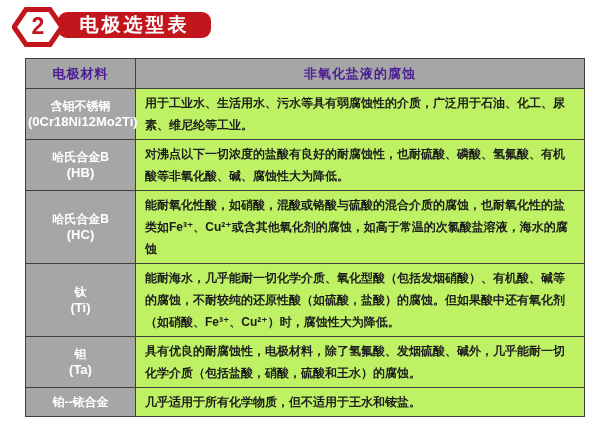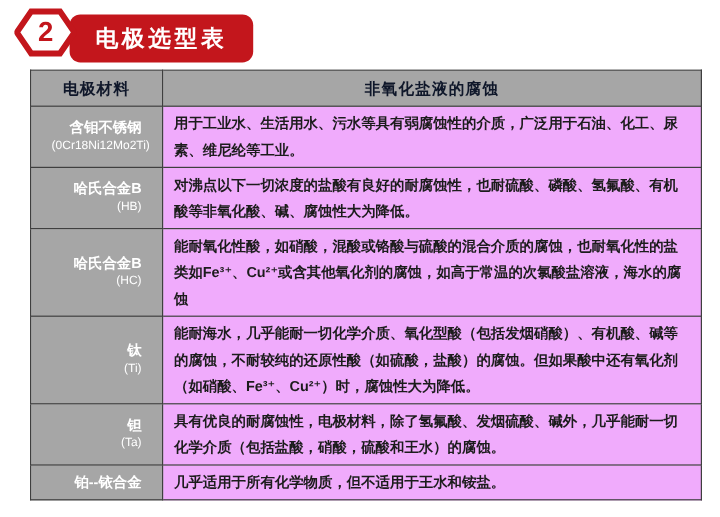--- a/index.html
+++ b/index.html
@@ -16,42 +16,42 @@
   }
   
   .header{position:relative;height:57px;}
   .badge{position:absolute;left:12px;top:6px;width:52px;height:42px;z-index:2;}
   .badge svg{width:100%;height:100%;display:block;}
   .badge .num{
     position:absolute;inset:0;display:flex;align-items:center;justify-content:center;
     color:var(--red);font-size:23px;font-weight:bold;padding-bottom:2px;
   }
   .title-pill{
-    position:absolute;left:58px;top:12px;width:153px;height:40px;z-index:1;
+    position:absolute;left:58px;top:12px;width:153px;height:26px;z-index:1;
     background:var(--red);border-radius:9px;
     display:flex;align-items:center;justify-content:center;
     color:#fff;font-size:19px;font-weight:bold;letter-spacing:3px;
   }
   
   .table-wrap{position:absolute;left:25px;top:58px;width:560px;}
   table{border-collapse:collapse;width:100%;table-layout:fixed;}
   col.c1{width:110px;}
   th,td{border:1.5px solid var(--border);}
   th{
-    background:var(--gray);color:#0f172a;font-size:13px;font-weight:bold;
+    background:var(--gray);color:#4c1d95;font-size:13px;font-weight:bold;
     height:30px;letter-spacing:1px;
   }
   td.material{
-    background:var(--gray);color:#fff;text-align:right;vertical-align:middle;
-    font-size:12px;font-weight:bold;line-height:15px;padding:3px 17px;
+    background:var(--gray);color:#fff;text-align:center;vertical-align:middle;
+    font-size:12px;font-weight:bold;line-height:15px;padding:3px 2px;
   }
-  td.material .mat-code{display:block;font-size:10px;font-weight:normal;}
+  td.material .mat-code{display:block;font-size:13px;font-weight:bold;}
   td.material .mat-code:empty{display:none;}
   td.desc{
-    background:#f0abfc;color:var(--ink);font-size:12px;font-weight:600;
+    background:#bef264;color:var(--ink);font-size:12px;font-weight:600;
     line-height:22px;padding:3px 9px;text-align:left;vertical-align:middle;
   }
 </style>
 </head>
 <body>
 
 <div class="page">
 
   <div class="header">
     <div class="badge">

